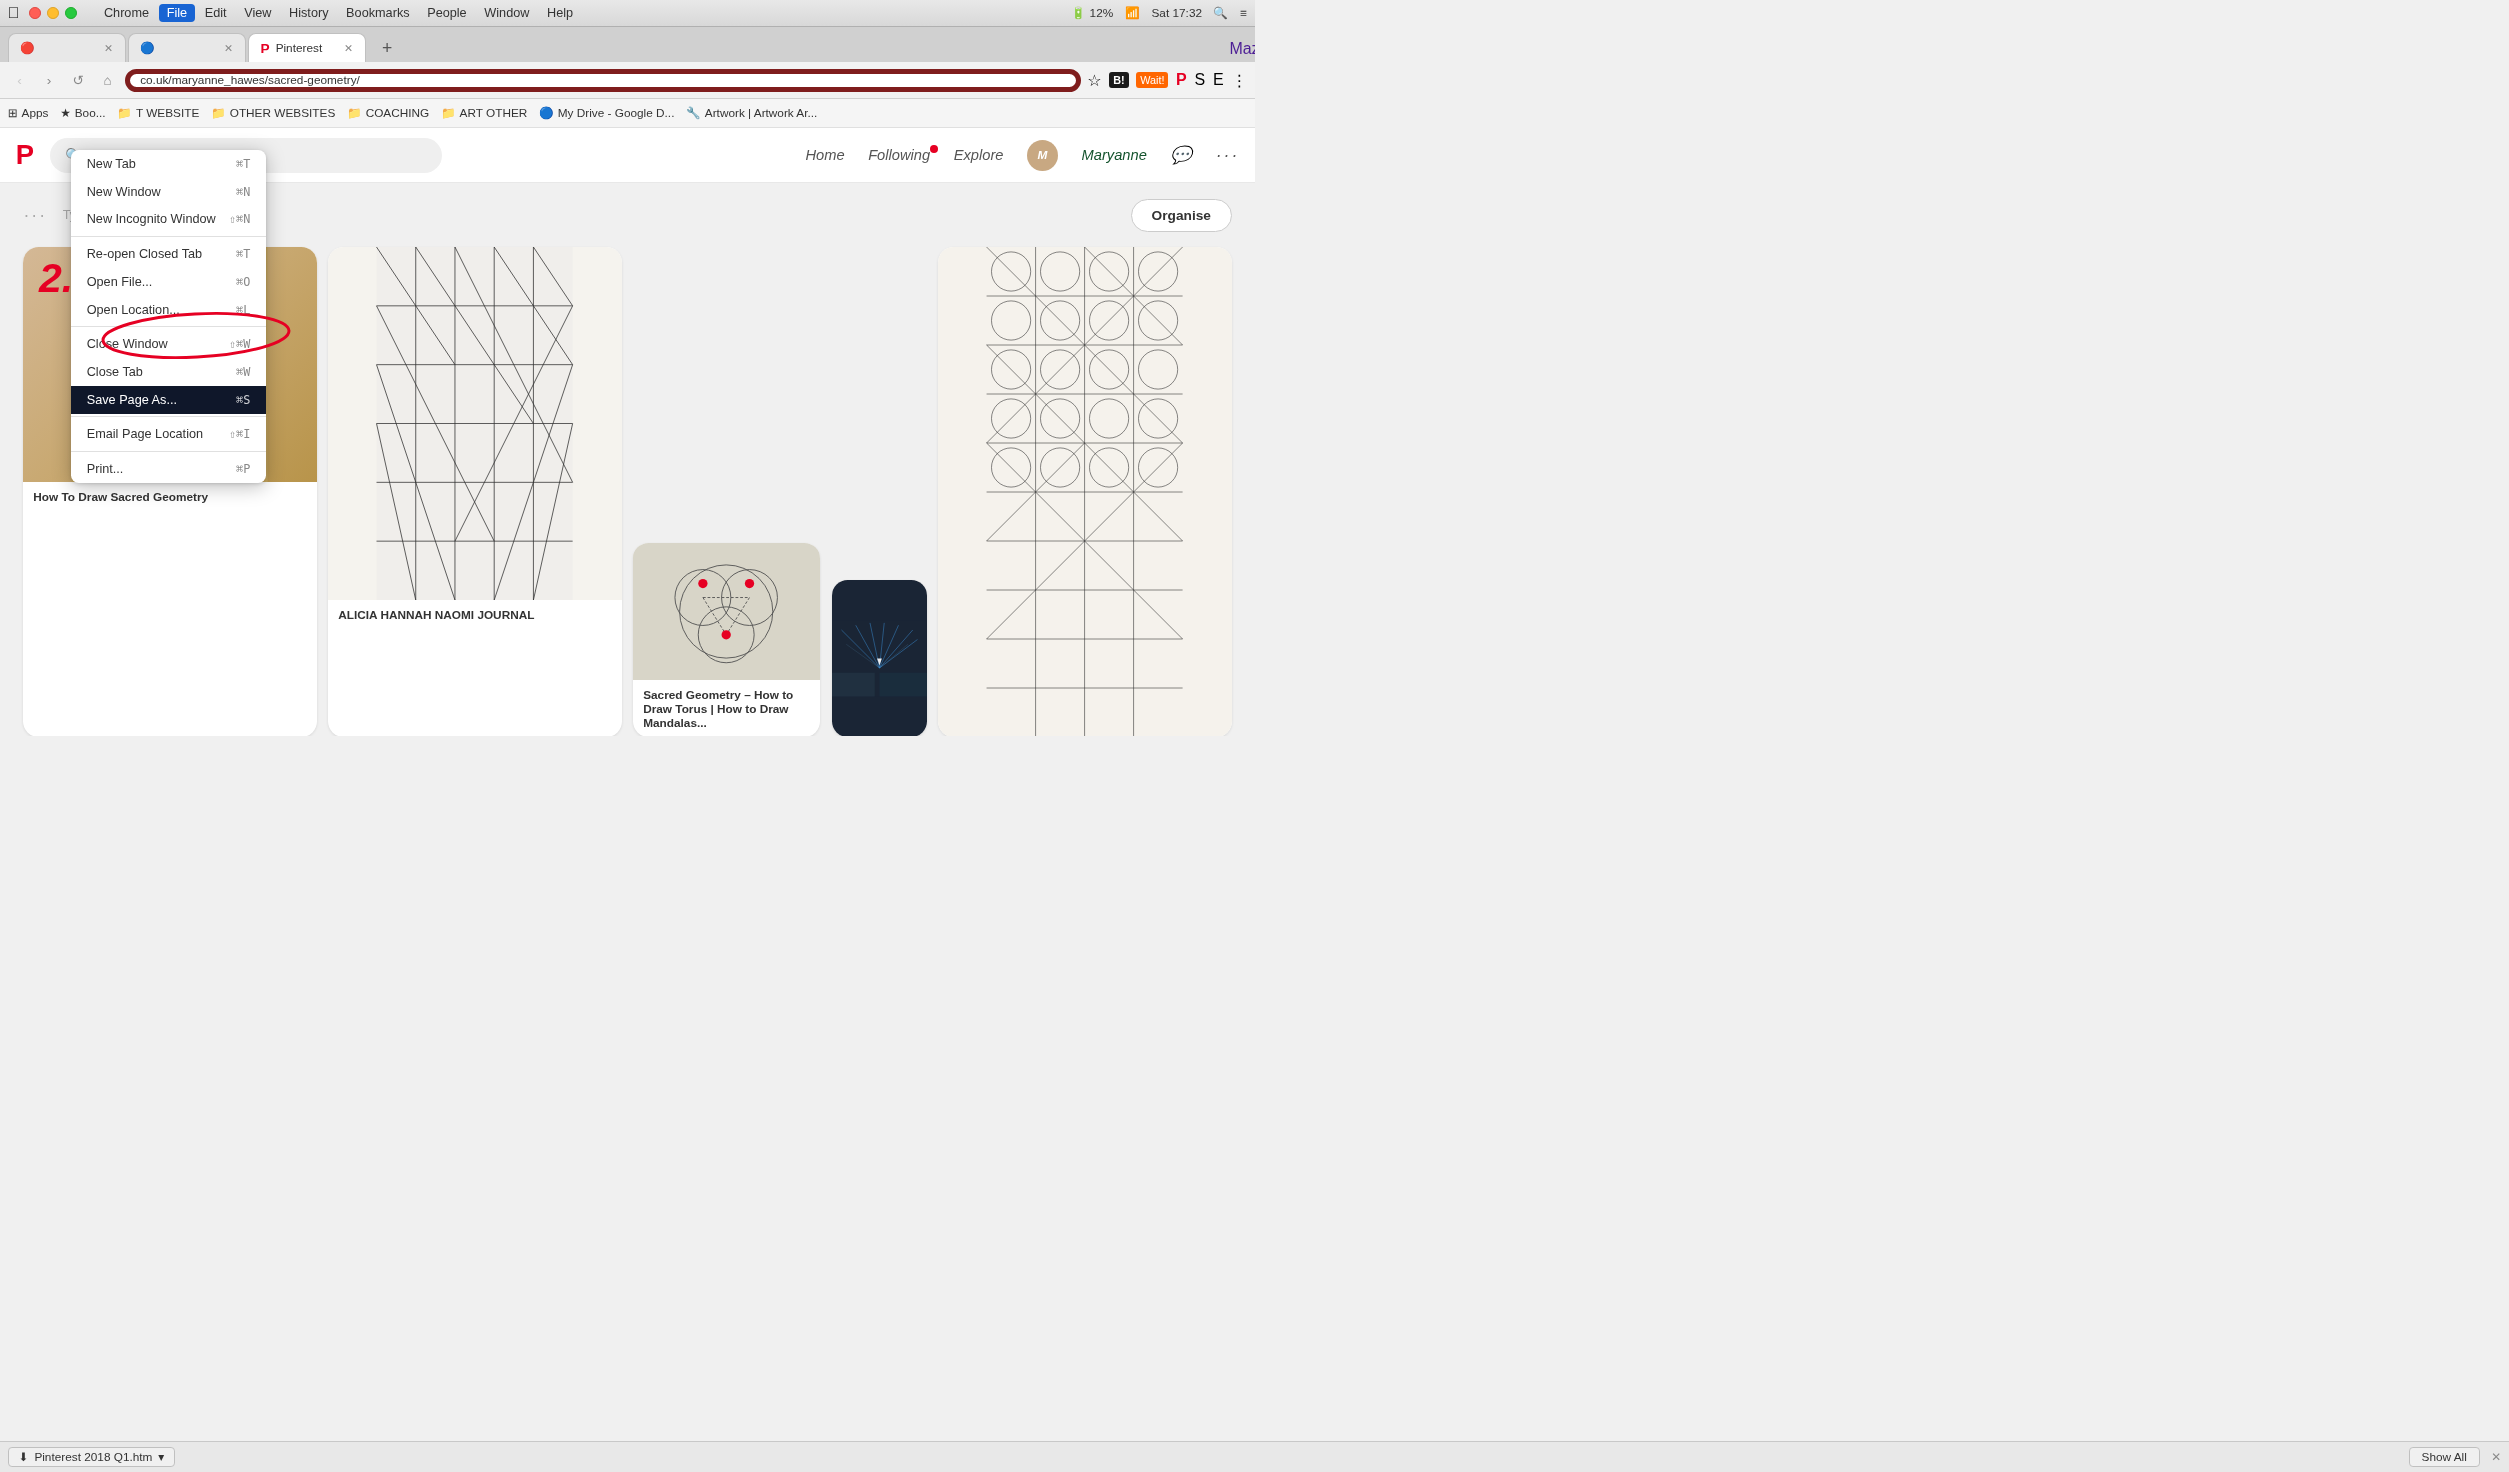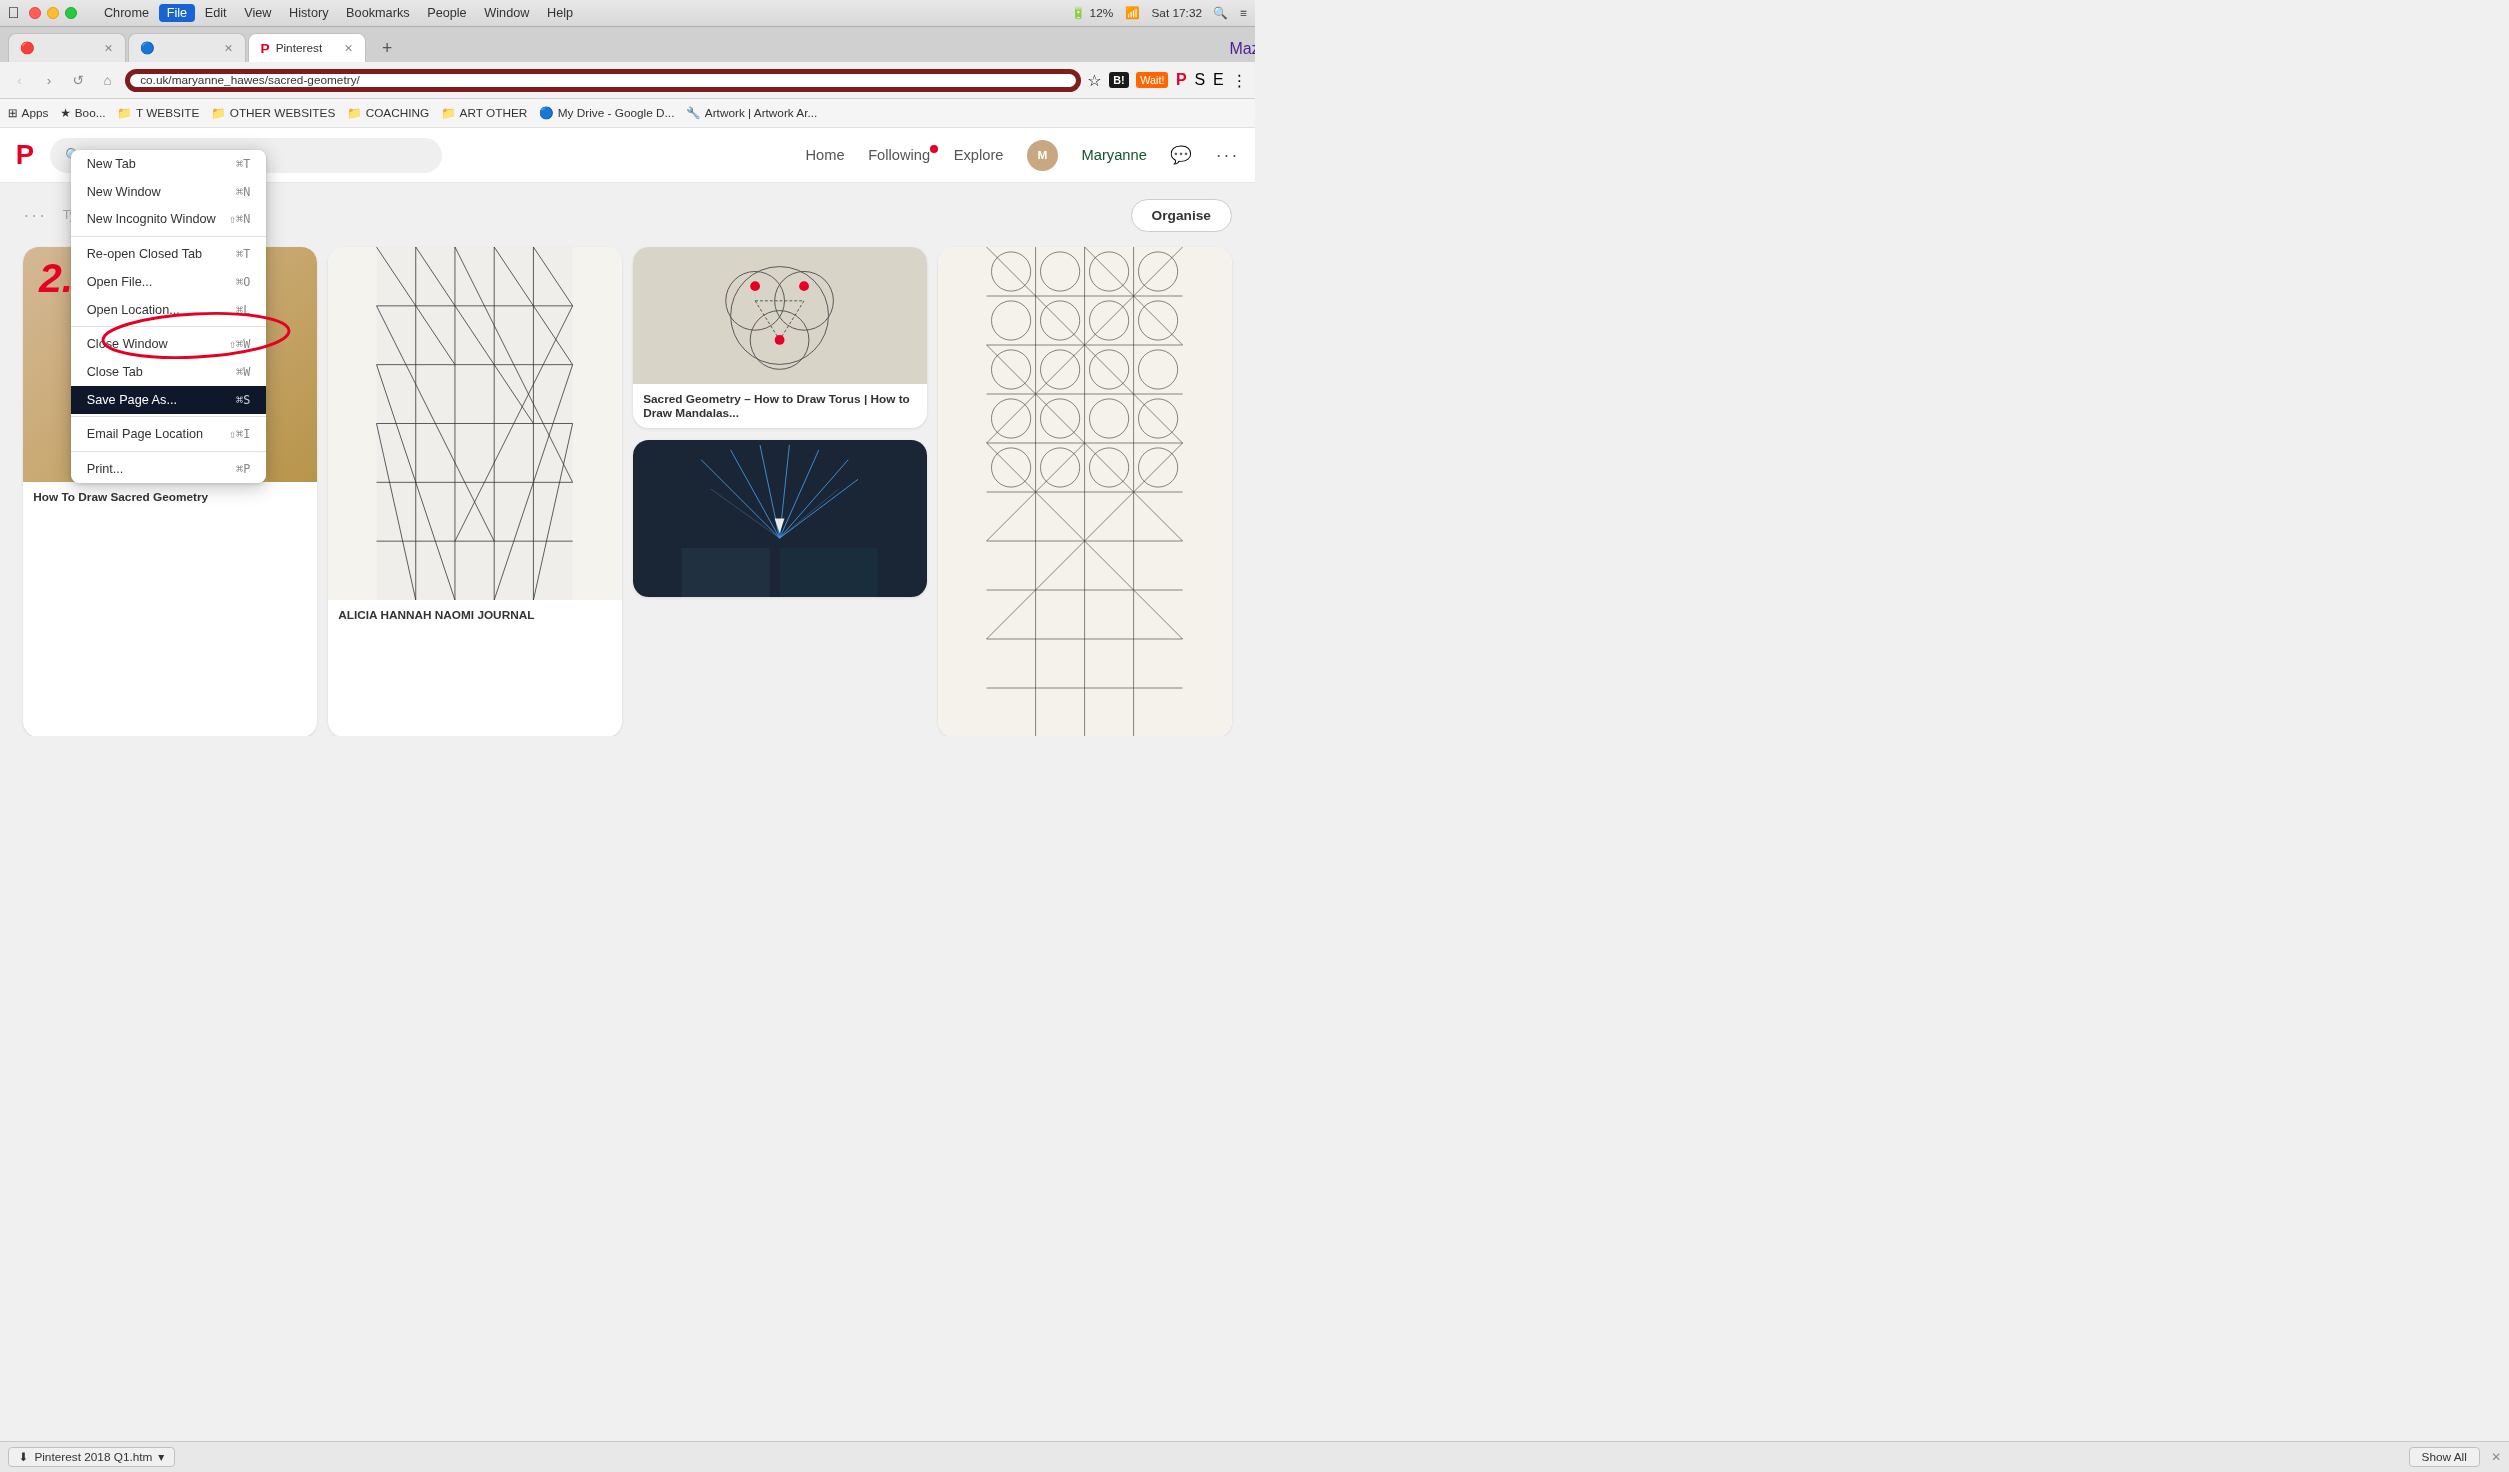--- a/index.html
+++ b/index.html
@@ -112,21 +112,21 @@
       height: 35px;
       background: #efefef;
       border-radius: 23.5px;
       display: flex;
       align-items: center;
       padding: 0 15.7px;
       gap: 7.8px;
     }
     .search-icon { color: #767676; font-size: 13.7px; }
     .search-input { border: none; background: transparent; font-size: 13.7px; color: #333; outline: none; flex: 1; }
-    .pinterest-nav { margin-left: auto; display: flex; align-items: center; gap: 23.5px; }
+    .pinterest-nav { margin-left: auto; display: flex; align-items: center; gap: 23.5px; font-style: italic; }
     .nav-link { font-size: 14.7px; color: #555; cursor: pointer; text-decoration: none; }
     .nav-following { position: relative; }
     .nav-dot { width: 7.8px; height: 7.8px; background: #e60023; border-radius: 50%; position: absolute; top: -2px; right: -7.8px; }
     .nav-avatar { width: 31px; height: 31px; border-radius: 50%; background: #c8a882; display: flex; align-items: center; justify-content: center; font-size: 11.8px; color: white; font-weight: 600; cursor: pointer; }
     .nav-username { font-size: 14.7px; color: #14532d; cursor: pointer; }
     .nav-chat { font-size: 17.6px; color: #555; cursor: pointer; }
     .nav-more { font-size: 17.6px; color: #555; cursor: pointer; letter-spacing: 2px; }
 
     
     .board-area {
@@ -445,21 +445,21 @@
               <line x1="0" y1="180" x2="40" y2="360"></line>
               <line x1="200" y1="60" x2="80" y2="300"></line>
               <line x1="200" y1="120" x2="120" y2="360"></line>
               <line x1="200" y1="180" x2="160" y2="360"></line>
             </g>
           </svg>
         </div>
         <div class="pin-label">ALICIA HANNAH NAOMI JOURNAL</div>
       </div>
 
-      <div style="display:flex;flex-direction:column;gap:11.8px;">
+      <div style="display:flex;gap:11.8px;align-items:flex-end;">
 
         <div class="pin-card">
           <div class="pin-img-placeholder" style="height:137px;background:#d8d5c8;">
             <svg width="100%" height="137" viewBox="0 0 200 140" xmlns="http://www.w3.org/2000/svg">
               <rect width="200" height="140" fill="#d8d5c8"></rect>
 
               <g stroke="#555" stroke-width="1" fill="none">
                 <circle cx="100" cy="70" r="50"></circle>
                 <circle cx="75" cy="55" r="30"></circle>
                 <circle cx="125" cy="55" r="30"></circle>

